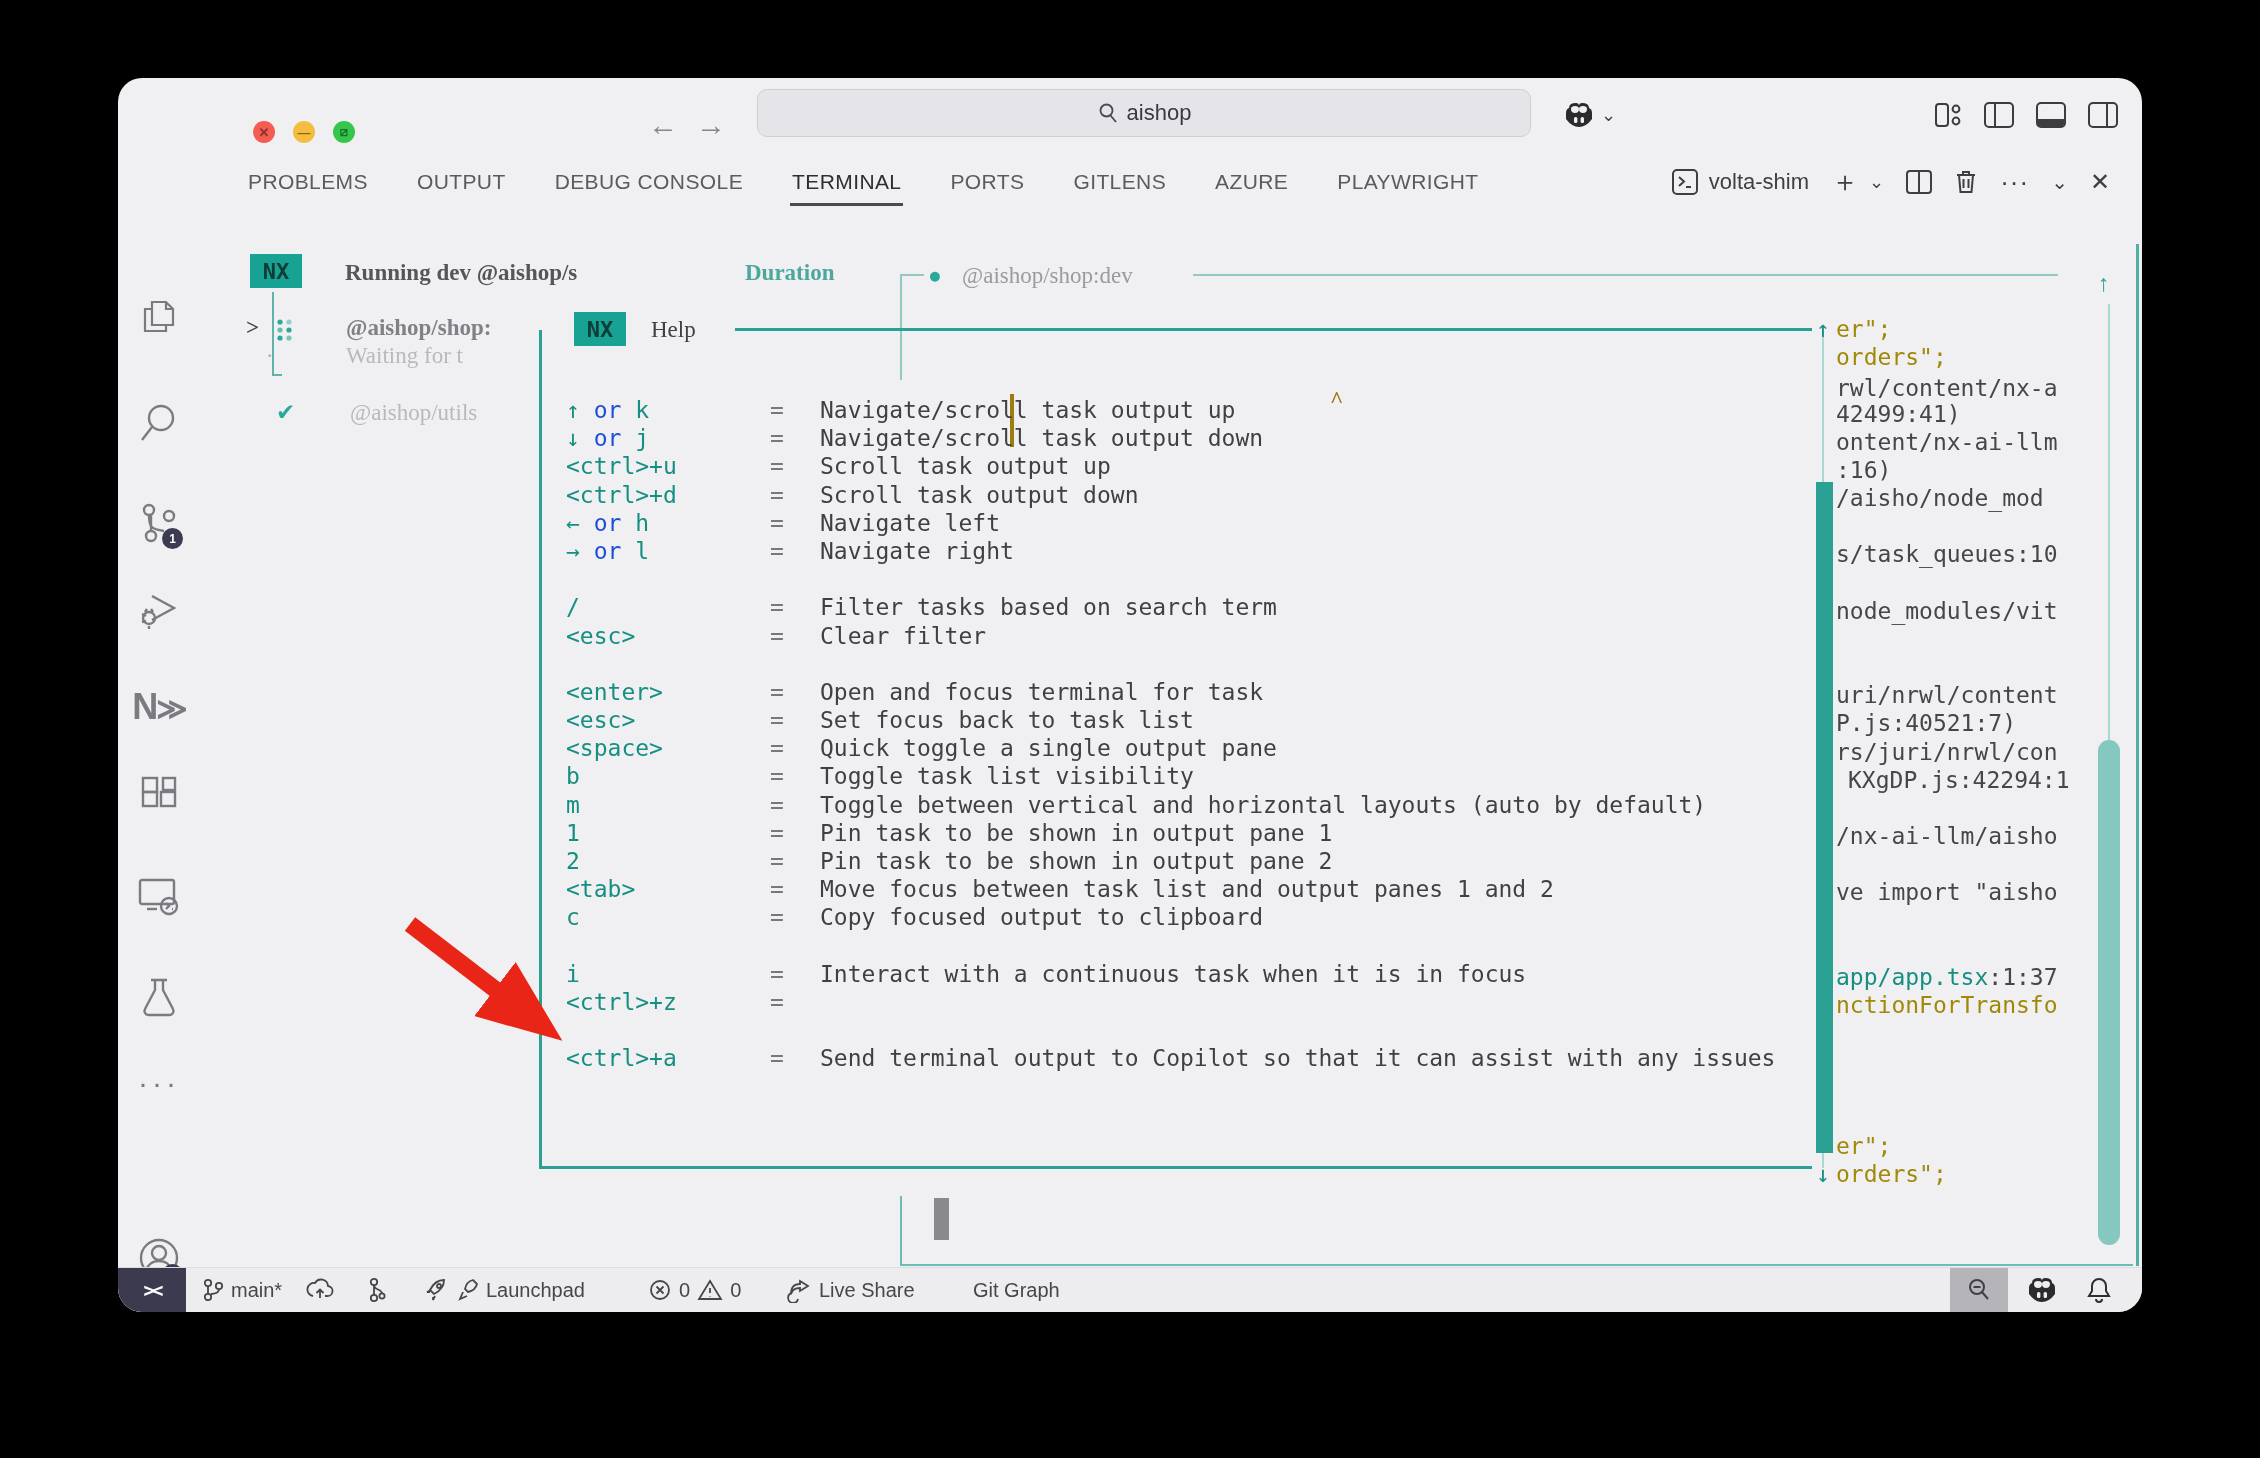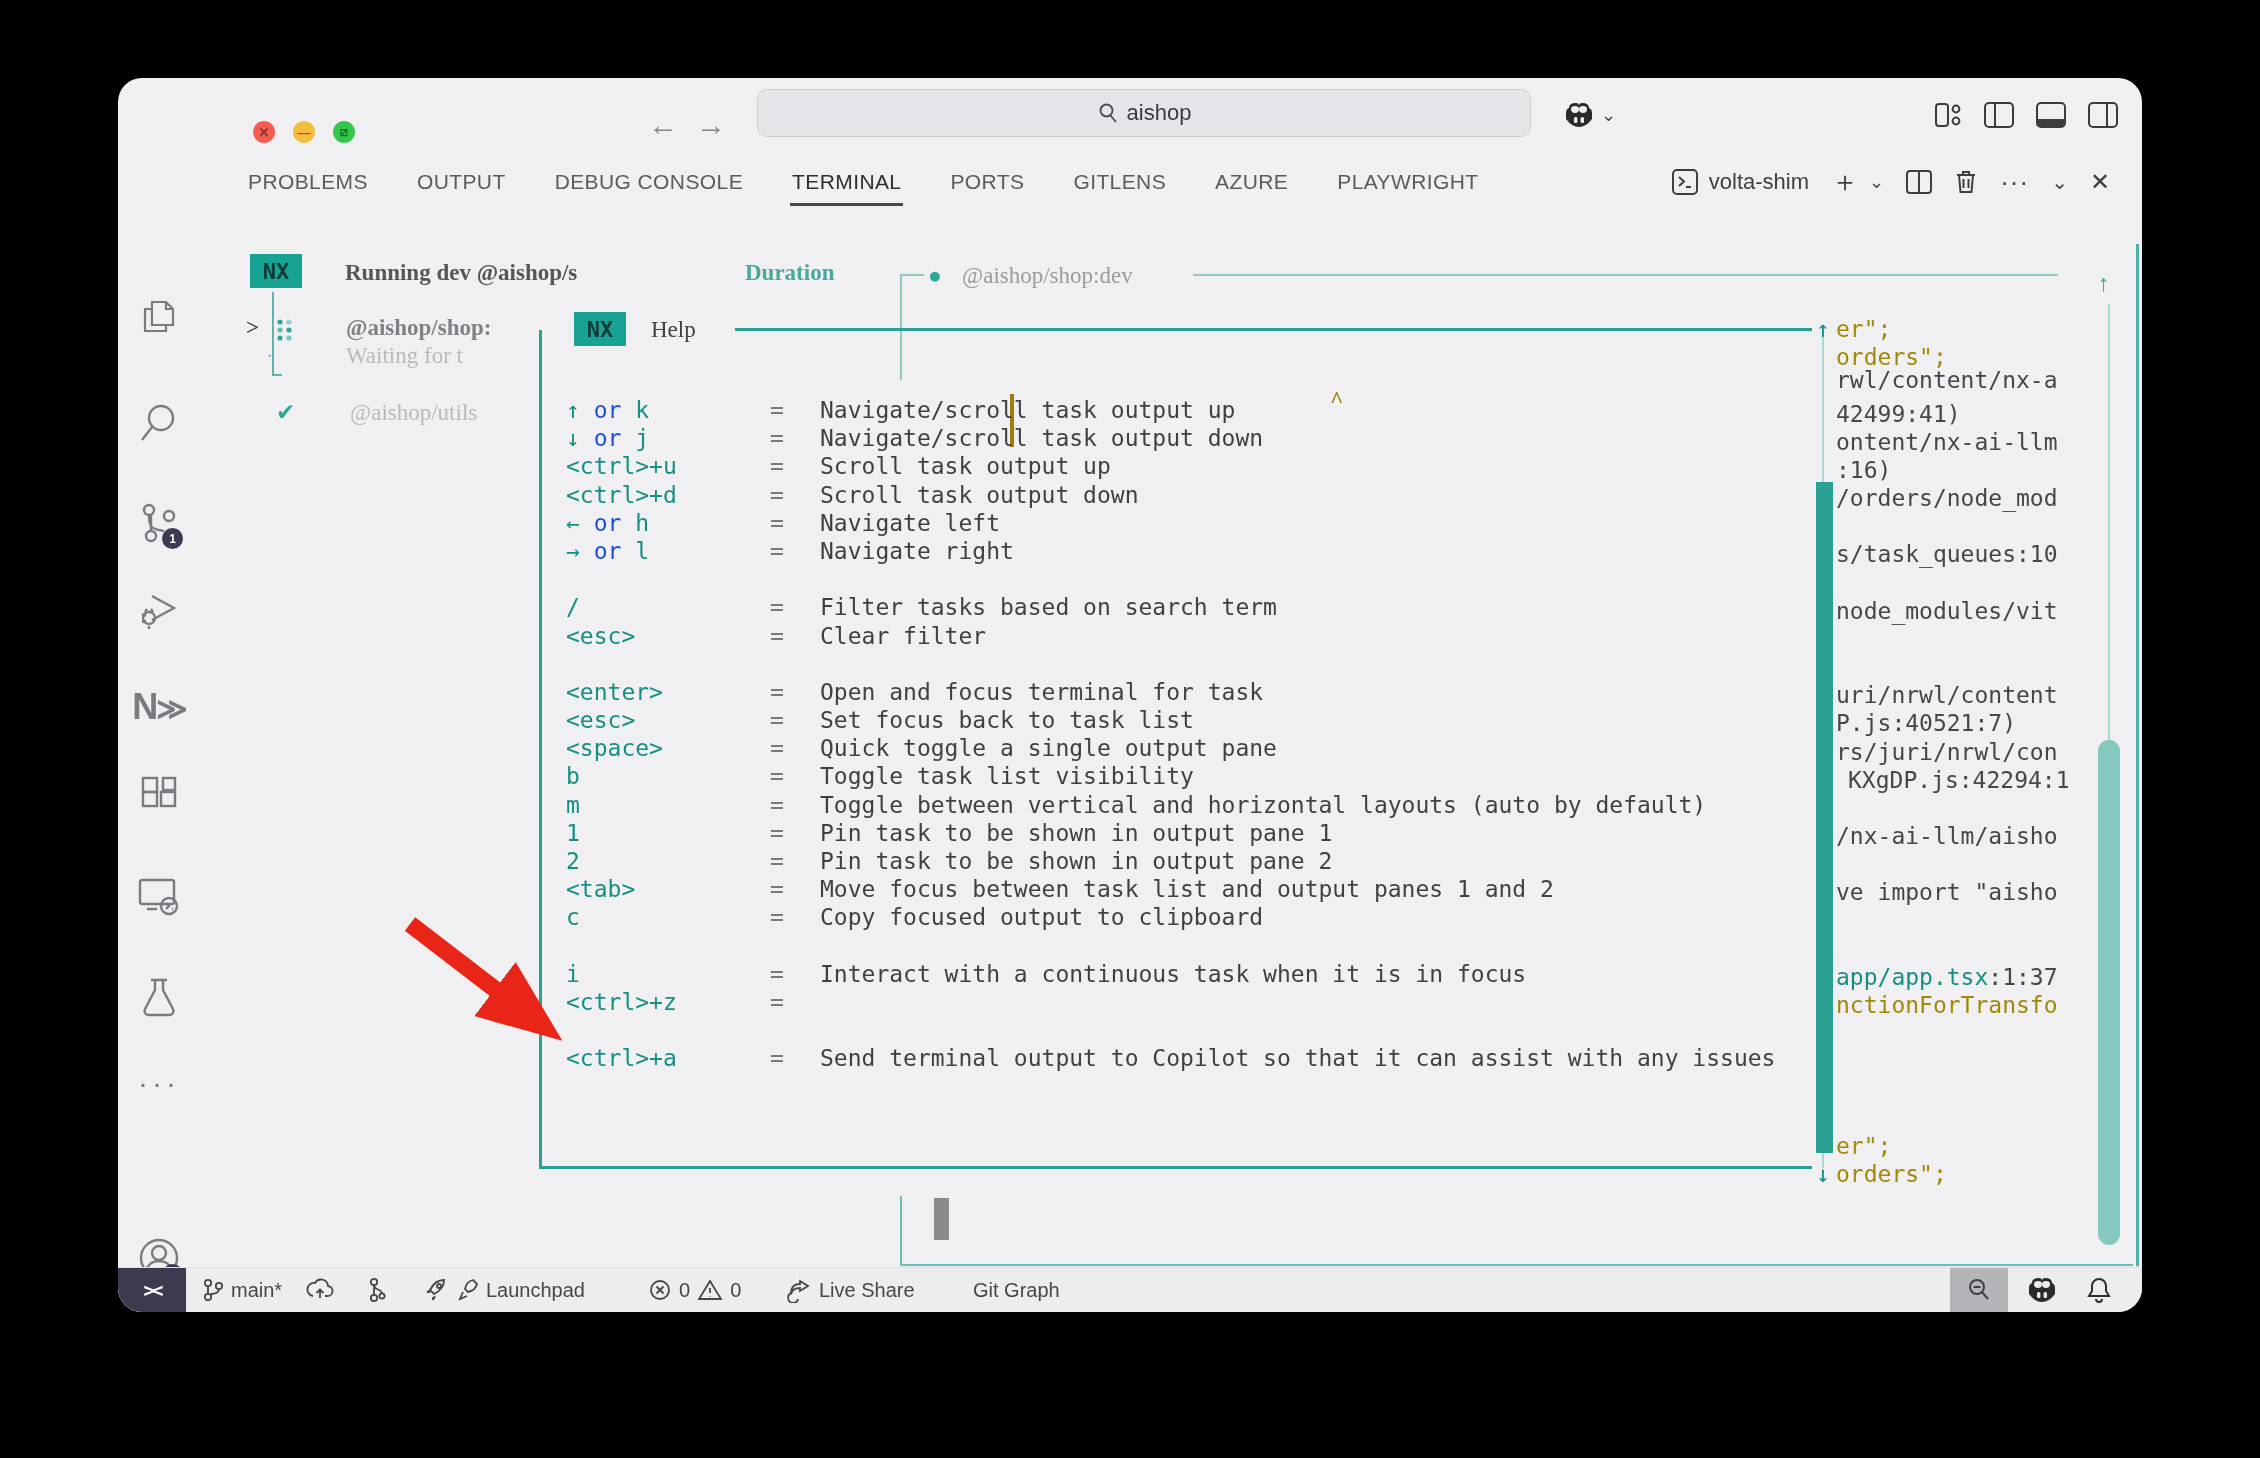--- a/index.html
+++ b/index.html
@@ -276,25 +276,25 @@
         <div class="hrow"></div>
         <div class="hrow"><span class="hkey"><span class="ct">&lt;ctrl&gt;+a</span></span><span class="heq">=</span><span class="hdesc">Send terminal output to Copilot so that it can assist with any issues</span></div>
       </div>
 
     <div class="abs" style="left:1622px;top:116px;width:2px;height:838px;background:#a8d8d2;"></div>
     <div class="abs" style="left:1616px;top:268px;width:17px;height:671px;background:#2aa193;"></div>
 
     <div id="rpane" style="left:1636px;top:102px;">
         <div class="rline" style="top: 0px;"><span class="rpre ct">↑</span><span class="co">er";</span></div>
         <div class="rline" style="top: 28.17px;"><span class="co">orders";</span></div>
-        <div class="rline" style="top: 51px;"><span class="cd">rwl/content/nx-a</span></div>
+        <div class="rline" style="top: 59px;"><span class="cd">rwl/content/nx-a</span></div>
         <div class="rline" style="top: 84.51px;"><span class="cd">42499:41)</span></div>
         <div class="rline" style="top: 112.68px;"><span class="cd">ontent/nx-ai-llm</span></div>
         <div class="rline" style="top: 140.85px;"><span class="cd">:16)</span></div>
-        <div class="rline" style="top: 169.02px;"><span class="cd">/orders/node_mod</span></div>
+        <div class="rline" style="top: 169.02px;"><span class="cd">/aisho/node_mod</span></div>
         <div class="rline" style="top: 225.36px;"><span class="cd">s/task_queues:10</span></div>
         <div class="rline" style="top: 281.7px;"><span class="cd">node_modules/vit</span></div>
         <div class="rline" style="top: 366.21px;"><span class="cd">uri/nrwl/content</span></div>
         <div class="rline" style="top: 394.38px;"><span class="cd">P.js:40521:7)</span></div>
         <div class="rline" style="top: 422.55px;"><span class="cd">rs/juri/nrwl/con</span></div>
         <div class="rline" style="top: 450.72px; margin-left: 12px;"><span class="cd">KXgDP.js:42294:1</span></div>
         <div class="rline" style="top: 507.06px;"><span class="cd">/nx-ai-llm/aisho</span></div>
         <div class="rline" style="top: 563.4px;"><span class="cd">ve import "aisho</span></div>
         <div class="rline" style="top: 647.91px;"><span class="ct">app/app.tsx</span><span class="cd">:1:37</span></div>
         <div class="rline" style="top: 676.08px;"><span class="co">nctionForTransfo</span></div>

